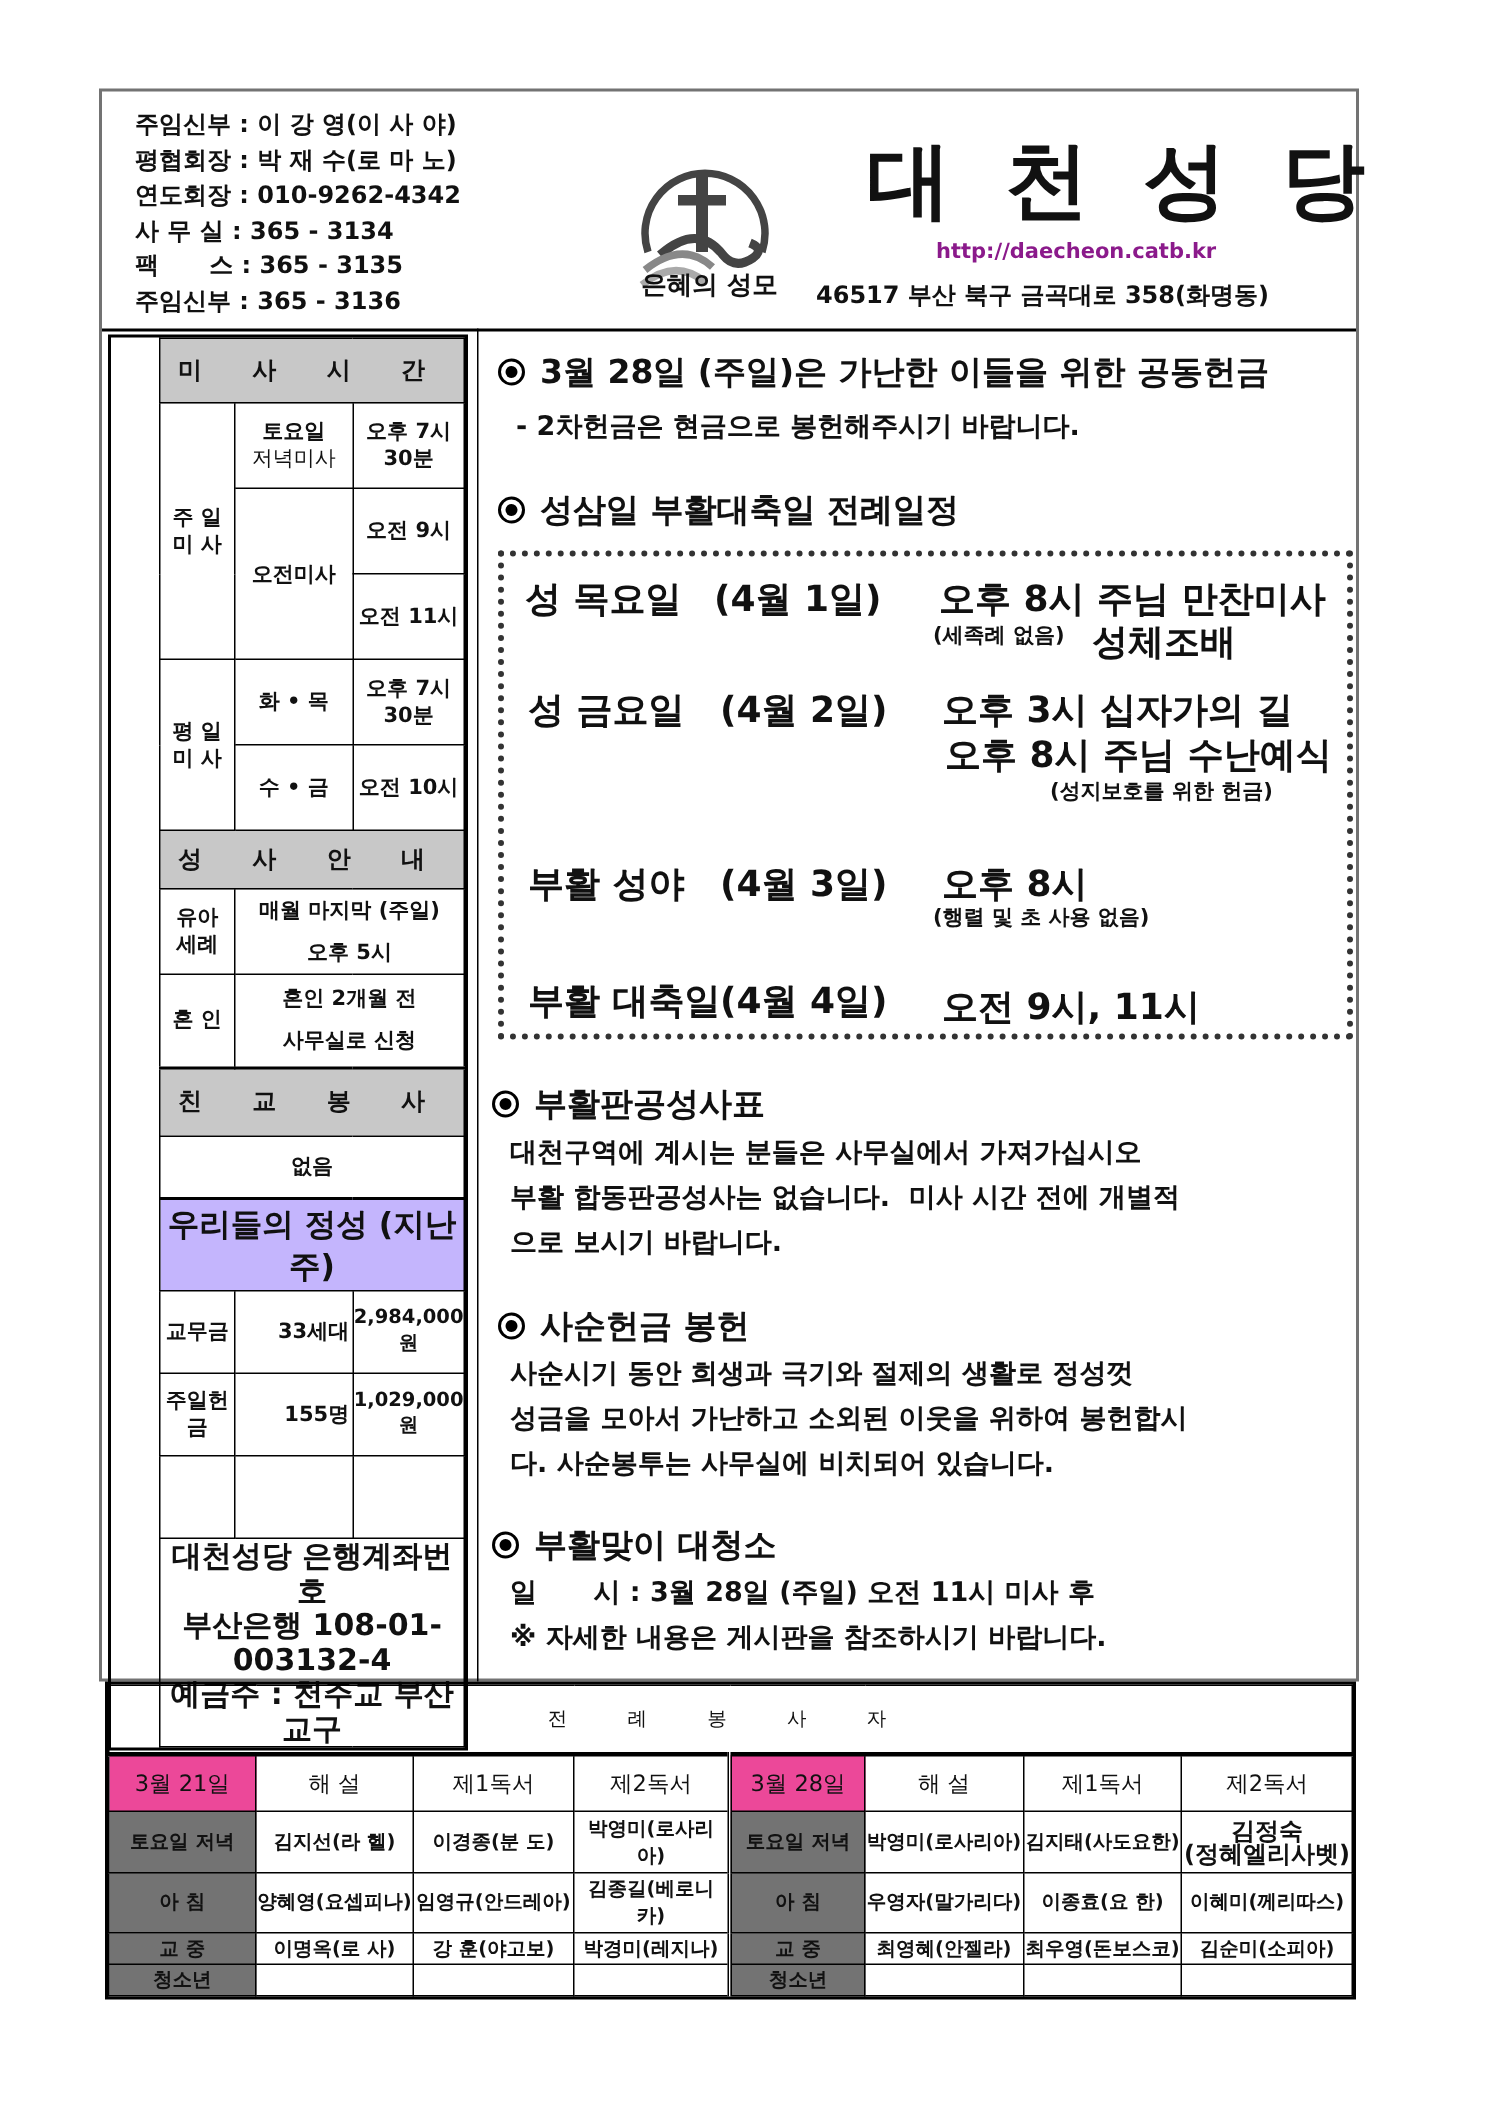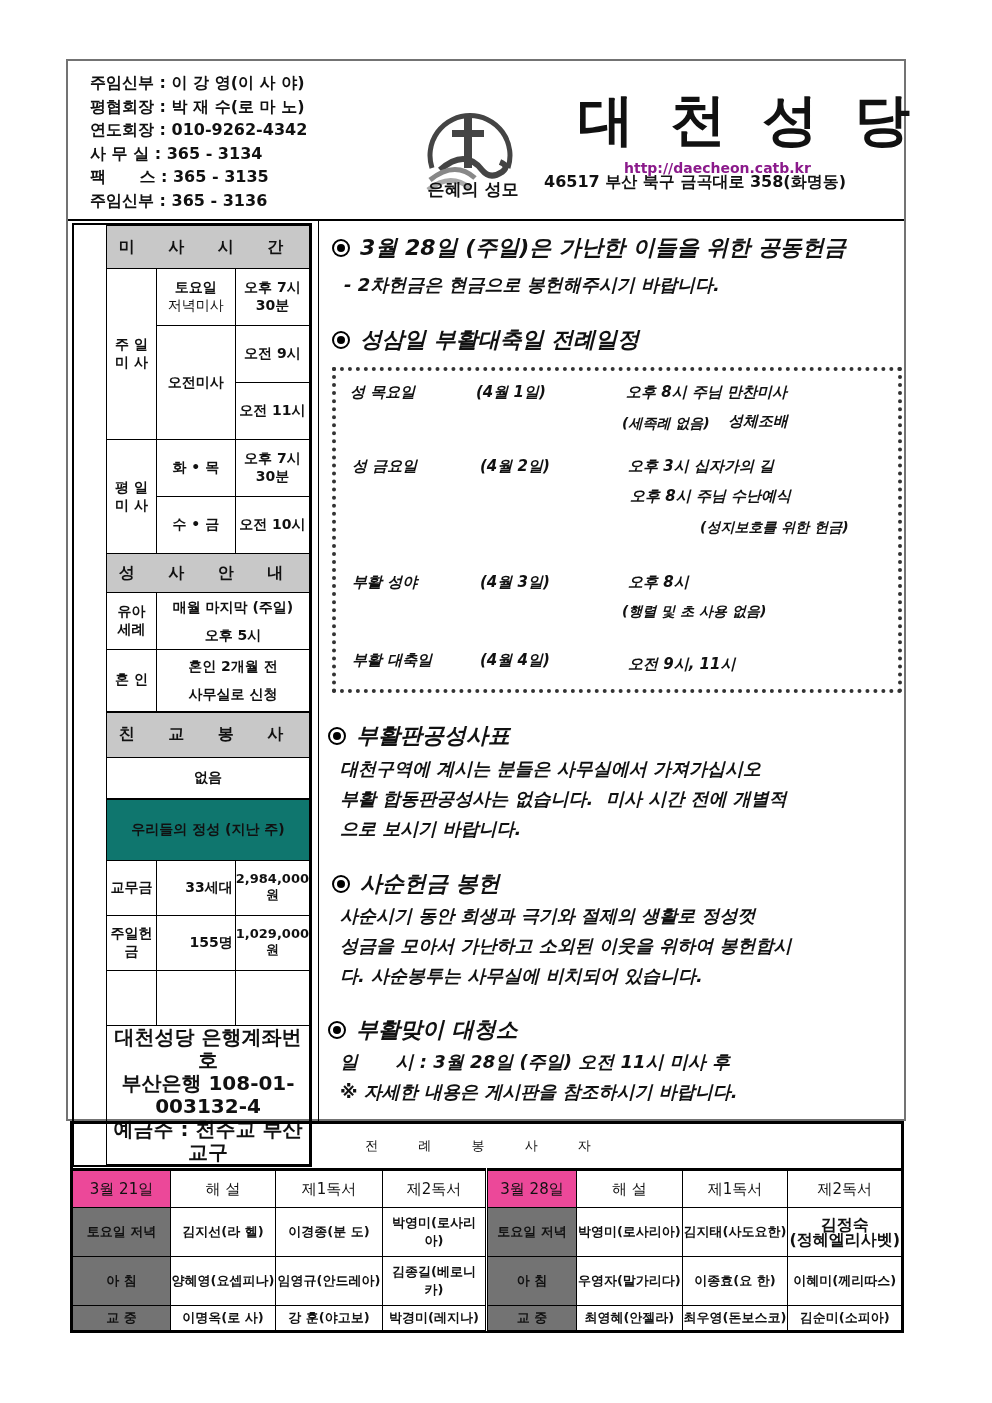--- a/index.html
+++ b/index.html
@@ -5,34 +5,34 @@
   html,body{margin:0;padding:0;background:#fff;}
   body{width:992px;height:1403px;position:relative;font-family:"DejaVu Sans",sans-serif;color:#111;overflow:hidden;}
   .frame{position:absolute;left:66px;top:59px;width:840px;height:1062px;border:2px solid #737373;box-sizing:border-box;}
   .header{position:absolute;left:0;top:0;width:836px;height:158px;border-bottom:2px solid #000;}
   .contact{position:absolute;left:22px;top:10px;font-size:16px;font-weight:bold;line-height:23.5px;}
   .contact .row{white-space:pre;}
   .logo{position:absolute;left:352px;top:22px;width:100px;height:130px;}
   .logo-caption{position:absolute;left:350px;top:117px;font-size:17px;font-weight:bold;width:110px;text-align:center;}
   .title{position:absolute;left:510px;top:22px;font-size:56px;font-weight:bold;letter-spacing:36px;white-space:nowrap;}
   .url{position:absolute;left:556px;top:99px;font-size:14px;font-weight:bold;color:#8b1a8b;}
-  .addr{position:absolute;left:476px;top:111px;font-size:16px;font-weight:bold;white-space:nowrap;}
+  .addr{position:absolute;left:476px;top:126px;font-size:16px;font-weight:bold;white-space:nowrap;}
   .leftcol{position:absolute;left:0;top:158px;width:250px;height:902px;border-right:1px solid #000;}
   .ltable{position:absolute;left:4px;top:4px;width:240px;border:2px solid #000;box-sizing:border-box;padding-left:32px;}
   .ltable table{border-collapse:collapse;width:100%;font-size:14px;font-weight:bold;}
   .ltable td{border:1px solid #000;text-align:center;padding:0;}
   .ghead{background:#c8c8c8;letter-spacing:14px;font-size:16px;}
-  .gsub{background:#0f766e;font-size:14px;}
-  .rightcol{position:absolute;left:252px;top:158px;width:584px;height:902px;font-style:italic;}
+  .gsub{background:#c4b5fd;font-size:21px;}
+  .rightcol{position:absolute;left:252px;top:158px;width:584px;height:902px;}
   .sec-h{position:absolute;font-size:22px;font-weight:bold;white-space:nowrap;}
   .sec-p{position:absolute;font-size:18px;font-weight:bold;white-space:pre;line-height:30px;}
   .bullet{display:inline-block;width:18px;height:18px;border:2px solid #000;border-radius:50%;position:relative;vertical-align:-2px;margin-right:10px;box-sizing:border-box;}
   .bullet::after{content:"";position:absolute;left:3px;top:3px;width:8px;height:8px;background:#000;border-radius:50%;}
   .schedule{position:absolute;left:12px;top:148px;width:570px;height:326px;border:4px dotted #333;box-sizing:border-box;}
-  .sch{position:absolute;font-size:15px;font-weight:bold;white-space:nowrap;}
+  .sch{position:absolute;font-size:24px;font-weight:bold;white-space:nowrap;}
   .sch.small{font-size:14px;}
   .bottom{position:absolute;left:70px;top:1121px;width:834px;height:212px;border:2px solid #000;box-sizing:border-box;}
   .bottom table{border-collapse:collapse;width:100%;height:100%;}
   .bottom td{border:1px solid #000;text-align:center;font-size:13px;font-weight:bold;padding:0;}
   .btitle{font-size:24px;letter-spacing:18px;font-weight:normal !important;height:44px;border-bottom:3px solid #000 !important;}
   .bday{background:#ec4899;font-size:15px !important;font-weight:normal !important;}
   .bhdr{font-size:15px !important;font-weight:normal !important;margin-left:27px;}
   .brow{background:#737373;}
   .sepL{border-right:3px double #000 !important;}
 </style>
@@ -222,15 +222,25 @@
     <tr>
       <td class="brow">교  중</td>
       <td>이명옥(로 사)</td>
       <td>강 훈(야고보)</td>
       <td class="sepL">박경미(레지나)</td>
       <td class="brow">교  중</td>
       <td>최영혜(안젤라)</td>
       <td>최우영(돈보스코)</td>
       <td>김순미(소피아)</td>
     </tr>
+    <tr>
+      <td class="brow">청소년</td>
+      <td></td>
+      <td></td>
+      <td class="sepL"></td>
+      <td class="brow">청소년</td>
+      <td></td>
+      <td></td>
+      <td></td>
+    </tr>
   </tbody>
     </table>
 </div>
 
 </body></html>

